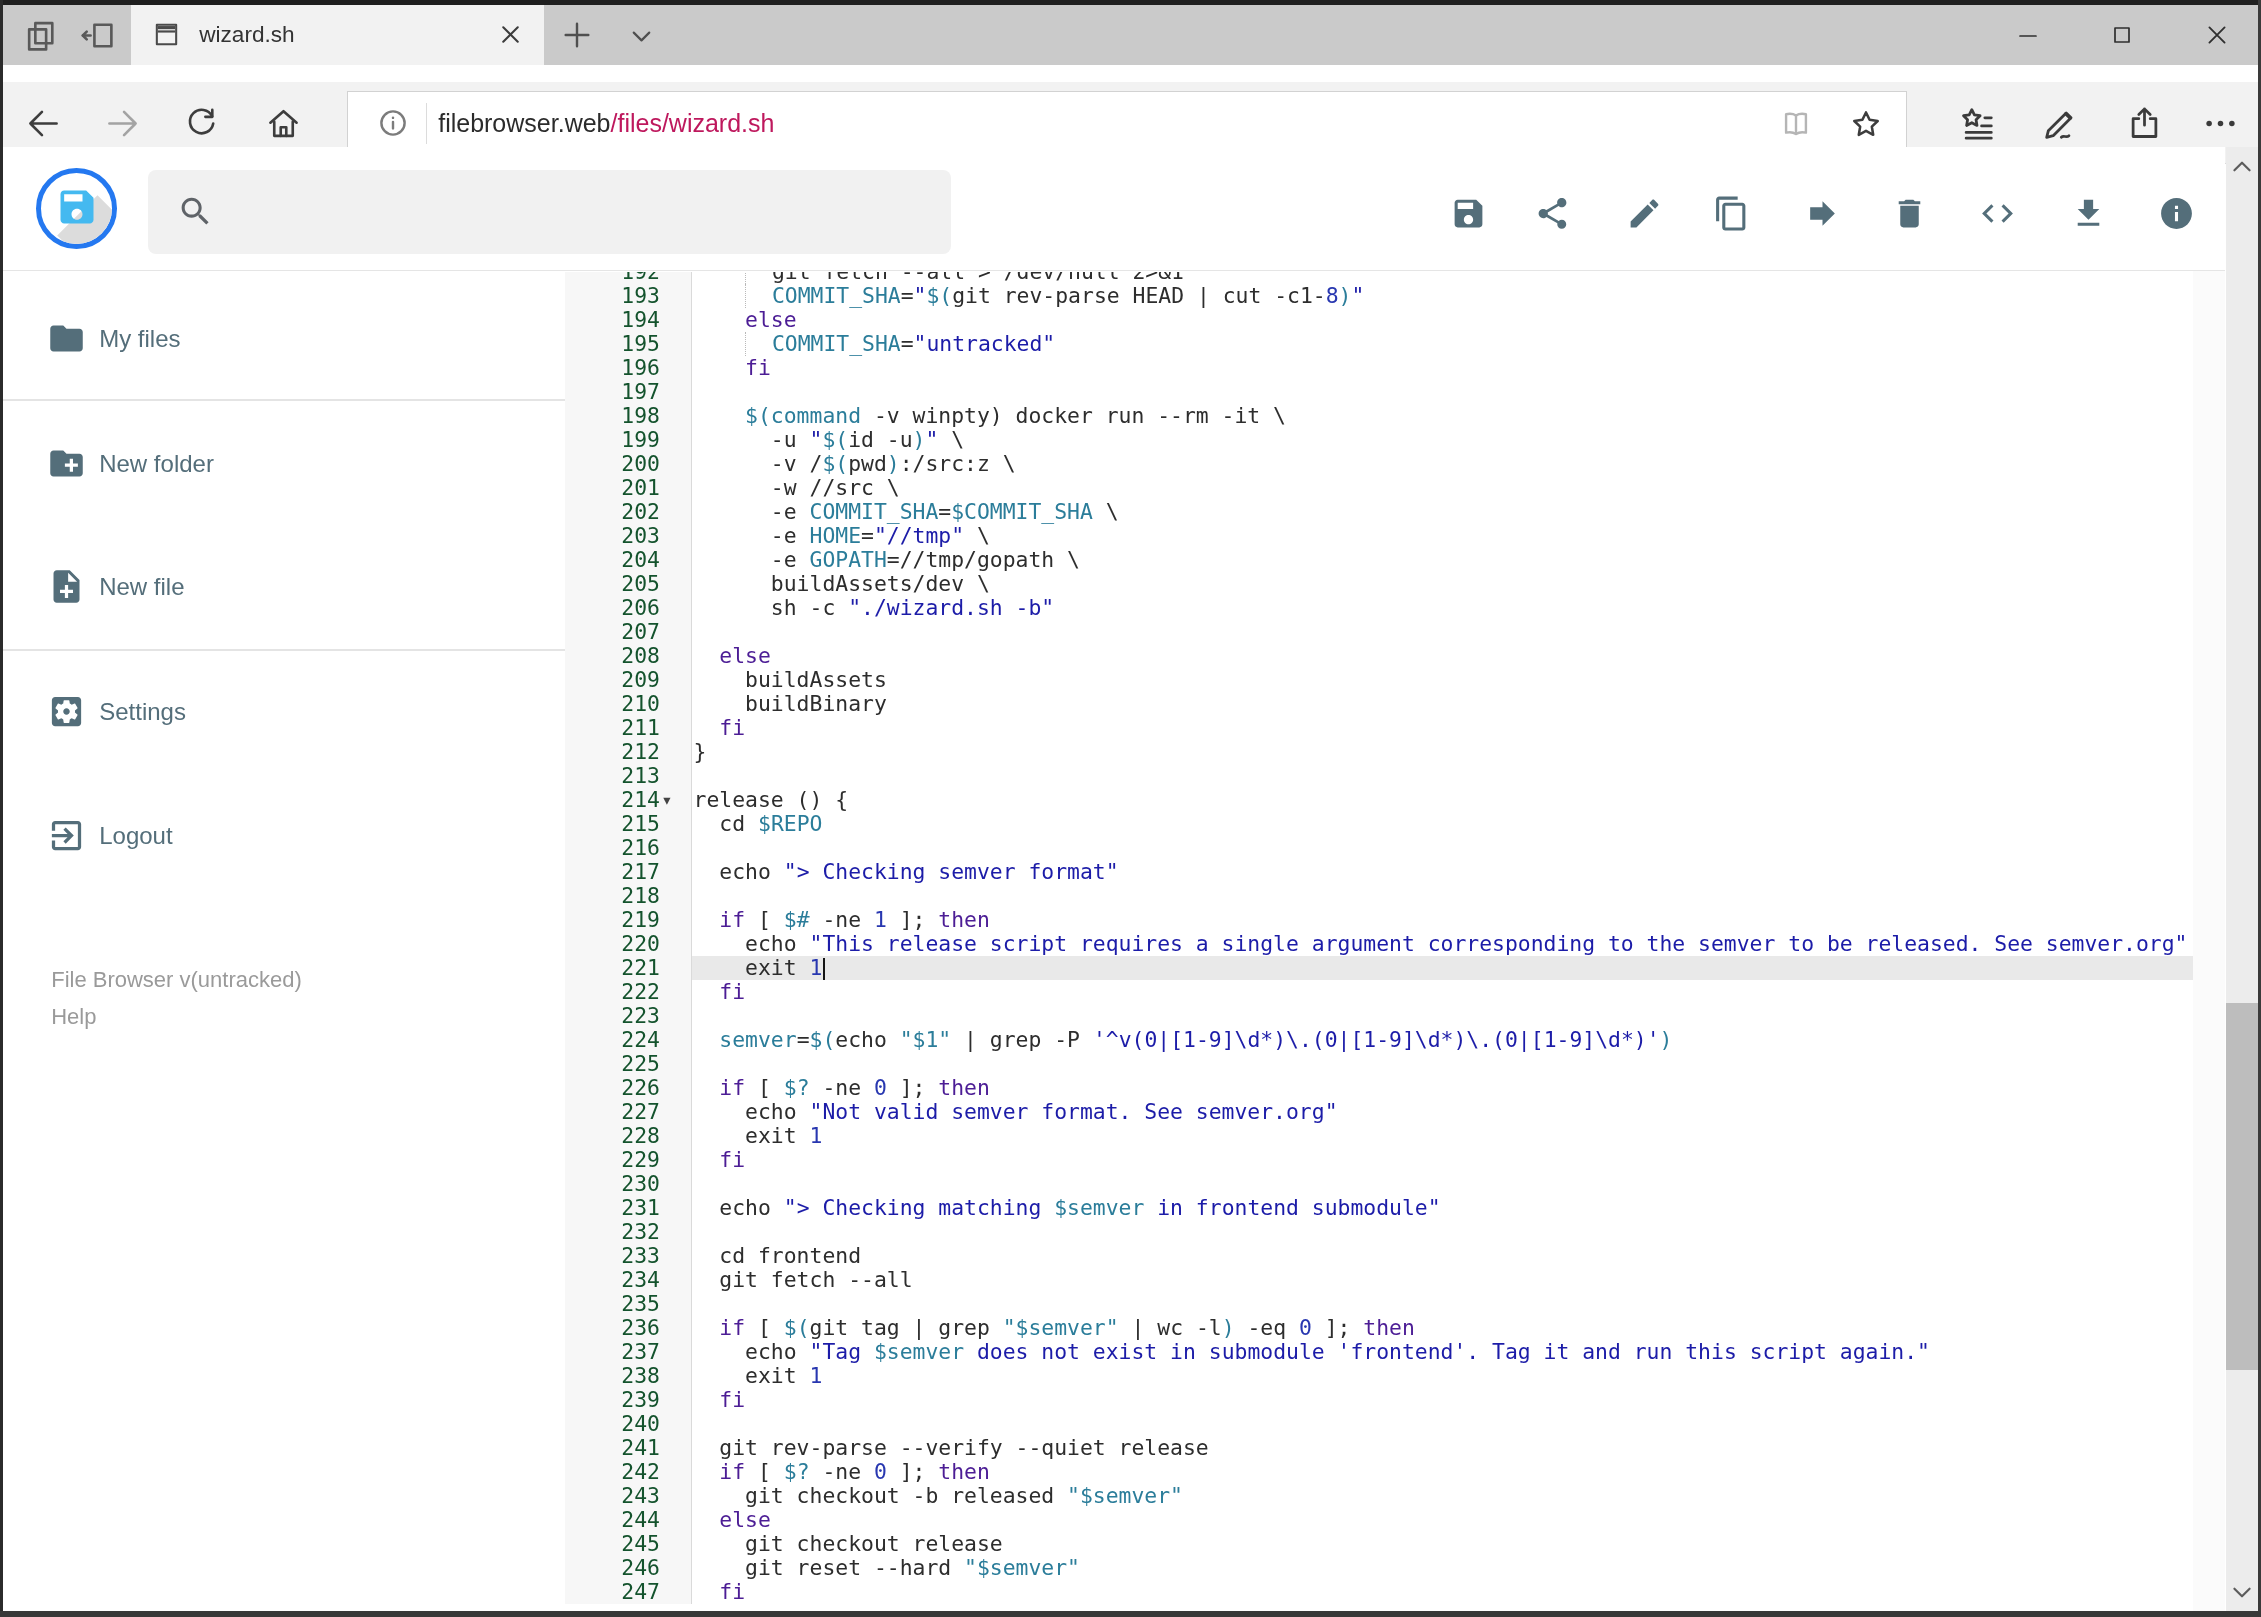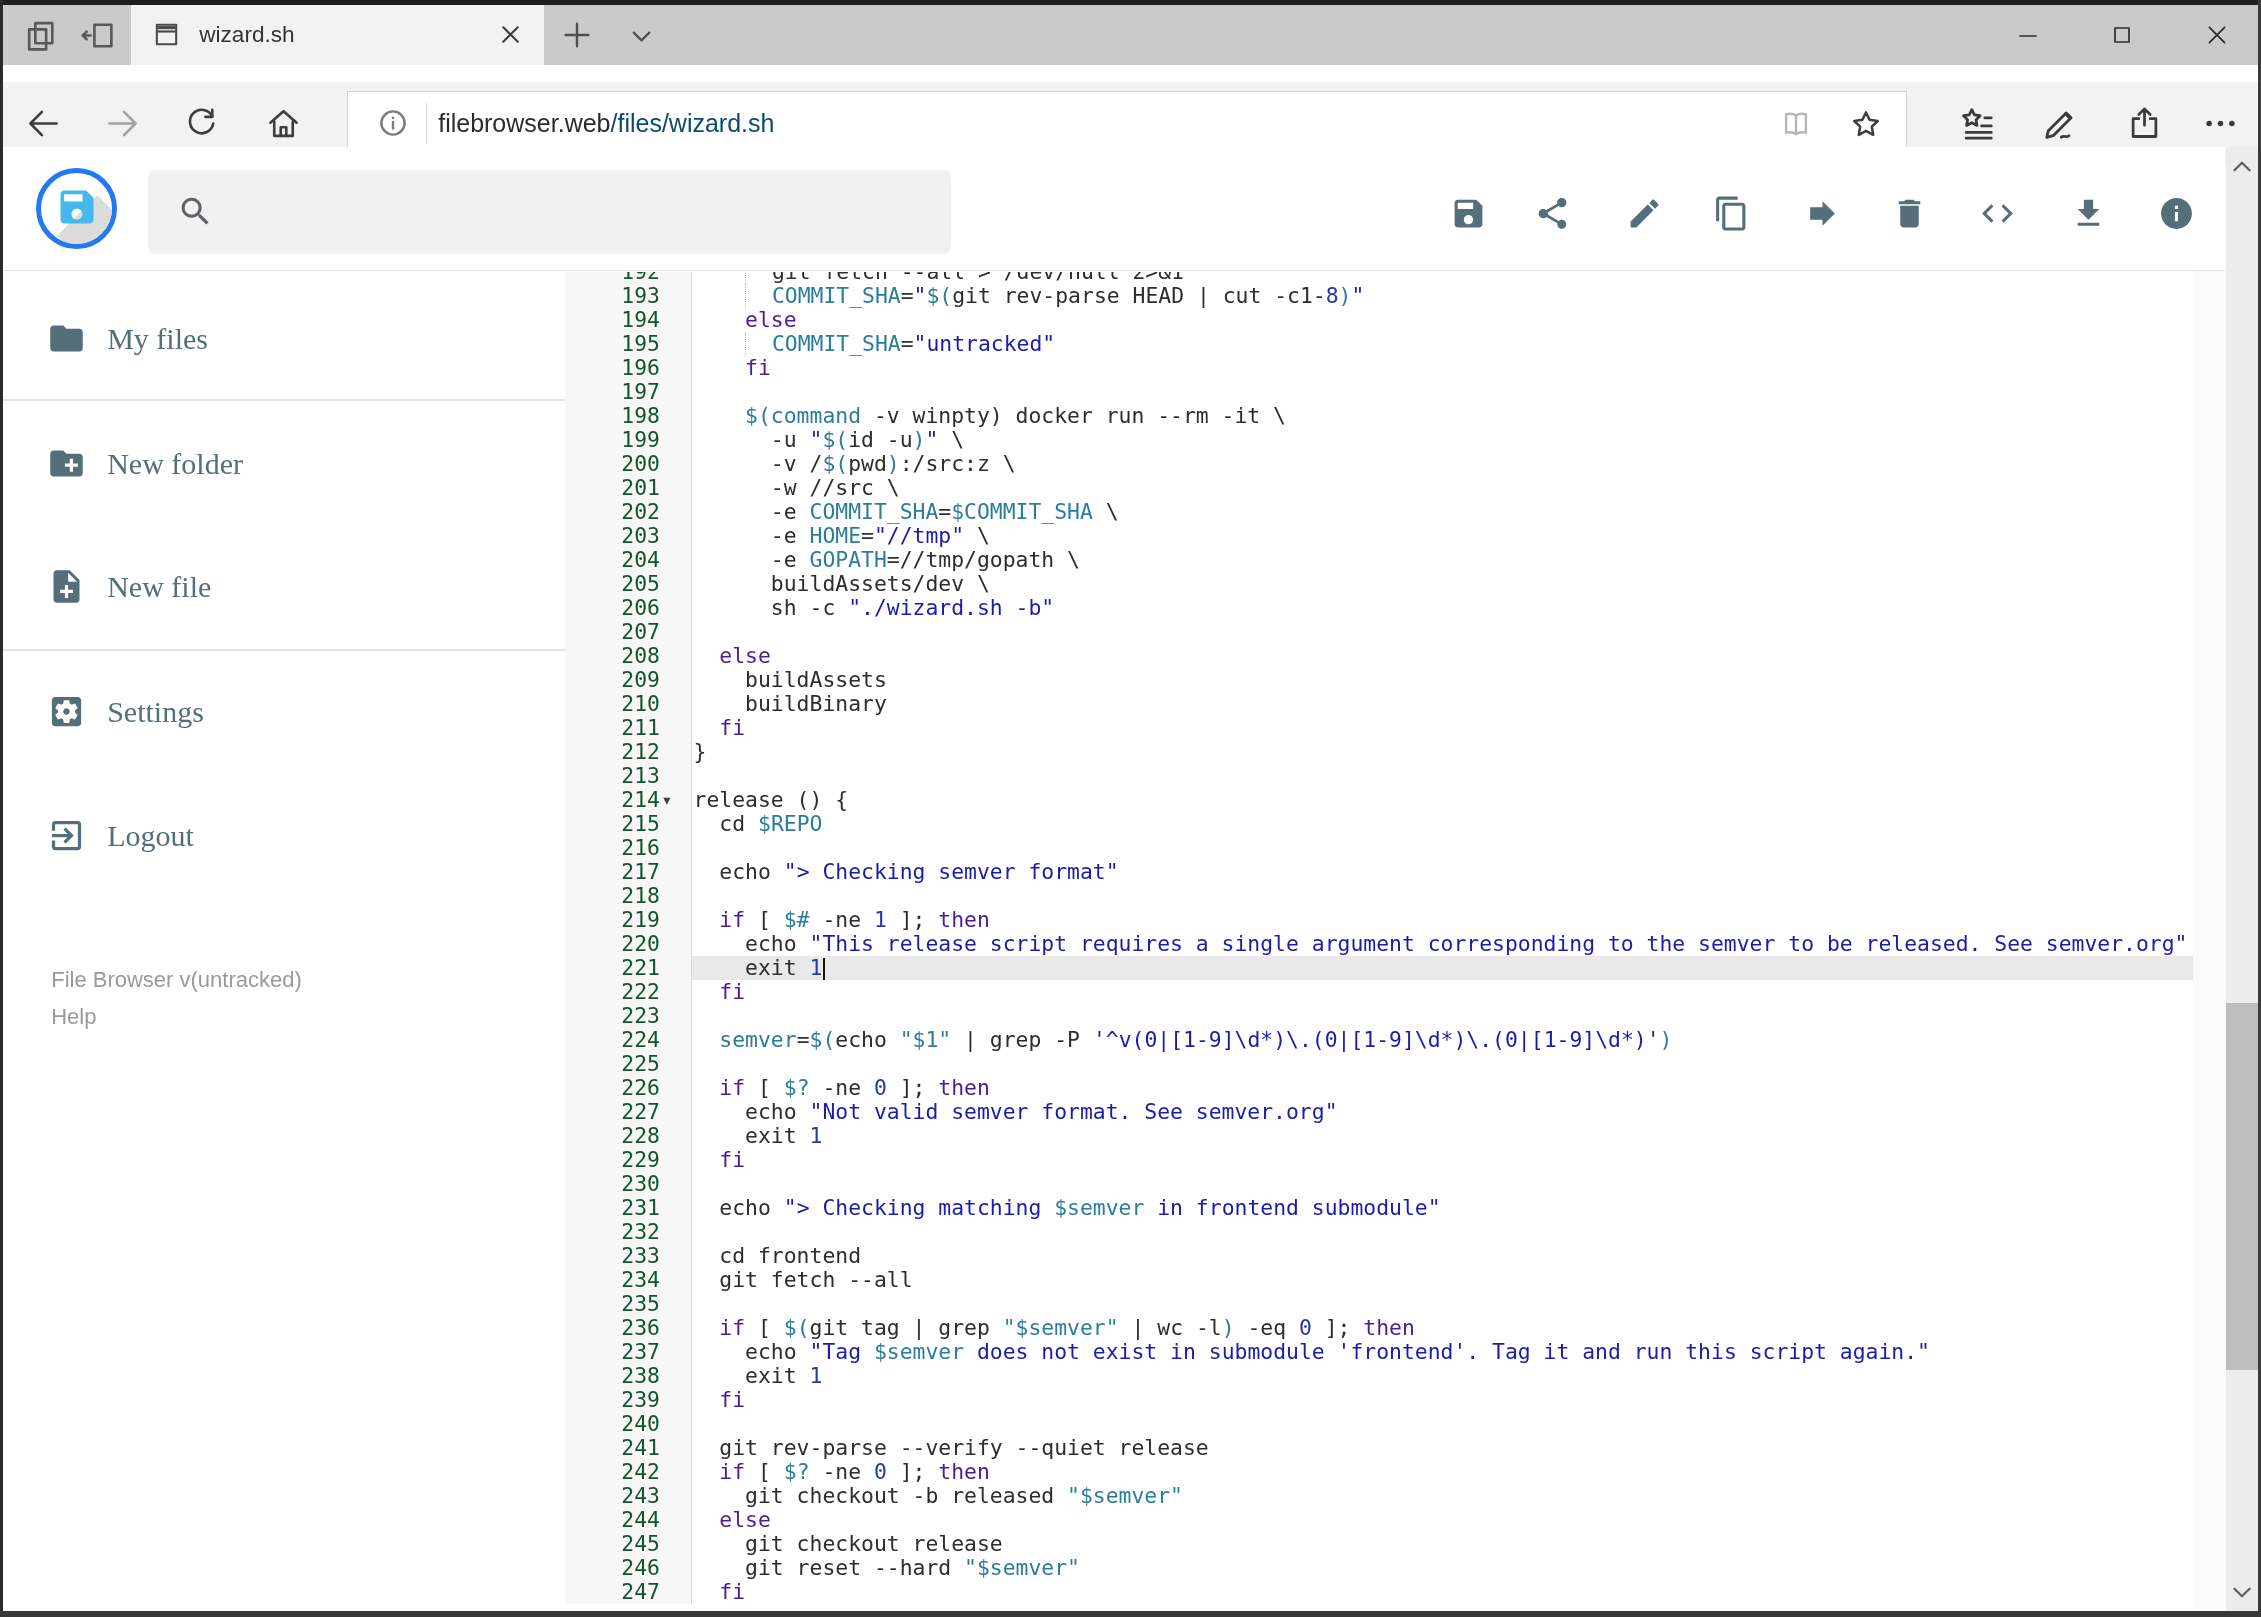--- a/index.html
+++ b/index.html
@@ -28,21 +28,21 @@
 
   
   .addressbar{left:3.2px;top:82px;width:2255px;height:82px;background:#f2f2f2;border-bottom:0.8px solid #dadada;}
   .nav-btn{position:absolute;top:22.6px;width:37px;height:37px;color:#3d3d3d;}
   .nav-btn.disabled{color:#a3a3a3;}
   .urlfield{position:absolute;left:344px;top:9px;width:1560px;height:64px;background:#fff;border:0.8px solid #d2d2d2;}
   .url-info{position:absolute;left:27.4px;top:13.7px;width:34px;height:34px;color:#7c7c7c;}
   .url-sep{position:absolute;left:78px;top:10.5px;width:0.8px;height:41px;background:#dcdcdc;}
   .url-text{position:absolute;left:90px;top:0;height:62px;display:flex;align-items:center;font-size:25px;}
   .url-host{color:#2b2b2b;}
-  .url-path{color:#0c4a6e;}
+  .url-path{color:#be185d;}
   .url-book{position:absolute;left:1431px;top:14.5px;width:34px;height:34px;color:#b5b5b5;}
   .url-star{position:absolute;left:1500px;top:13.7px;width:36px;height:36px;color:#3d3d3d;}
   .hub-btn{position:absolute;top:22px;width:39px;height:39px;color:#3b3b3b;}
 
   
   .appheader{left:3.2px;top:147px;width:2222px;height:124px;background:#fff;border-bottom:1.6px solid #e5e5e5;z-index:5;}
   .logo{position:absolute;left:33px;top:21px;width:81px;height:81px;border:5.7px solid #2478f0;border-radius:50%;
     background:#fff;overflow:hidden;}
   .logo .shadow{position:absolute;left:27.4px;top:34px;width:57px;height:57px;background:#dcdcdc;transform:rotate(45deg);}
   .logo svg{position:absolute;left:13.7px;top:12px;}
@@ -50,21 +50,21 @@
   .search-icon{position:absolute;left:29px;top:23.4px;width:37px;height:37px;color:#5f6368;}
   .searchbar input{position:absolute;left:84px;top:0;width:694px;height:100%;border:none;background:transparent;
     font-size:28px;font-family:"Liberation Sans",sans-serif;color:#333;outline:none;}
   .searchbar input::placeholder{color:#8b8b8b;}
   .tool-btn{position:absolute;top:40px;width:52px;height:52px;color:#546e7a;display:flex;align-items:center;justify-content:center;}
 
   
   .sidebar{left:3.2px;top:271px;width:565px;height:1340px;background:#fff;}
   .sbitem{position:absolute;left:0;width:100%;height:78px;color:#546e7a;cursor:pointer;}
   .sbitem .icn{position:absolute;left:44px;top:19.4px;width:39px;height:39px;}
-  .sbitem .lbl{position:absolute;left:104px;top:0;height:78px;display:flex;align-items:center;font-size:30px;font-family:Liberation Serif, serif;}
+  .sbitem .lbl{position:absolute;left:96px;top:0;height:78px;display:flex;align-items:center;font-size:24px;}
   .sb-div{position:absolute;left:0;width:565px;height:1.6px;background:#e4e4e4;}
   .sb-foot{position:absolute;left:48px;font-size:22px;color:#9a9a9a;}
 
   
   .editor{left:565px;top:272px;width:1628px;background:#fff;}
   .cm-row{display:flex;height:24px;}
   .cm-gutter-num{width:95px;text-align:right;background:#f7f7f7;color:#14532d;
     font:21.4px/24px "DejaVu Sans Mono","Liberation Mono",monospace;flex:none;}
   .cm-fold{width:32px;background:#f7f7f7;border-right:1.6px solid #dadada;flex:none;
     font-size:14.5px;line-height:24px;color:#444;padding-left:3.2px;}

